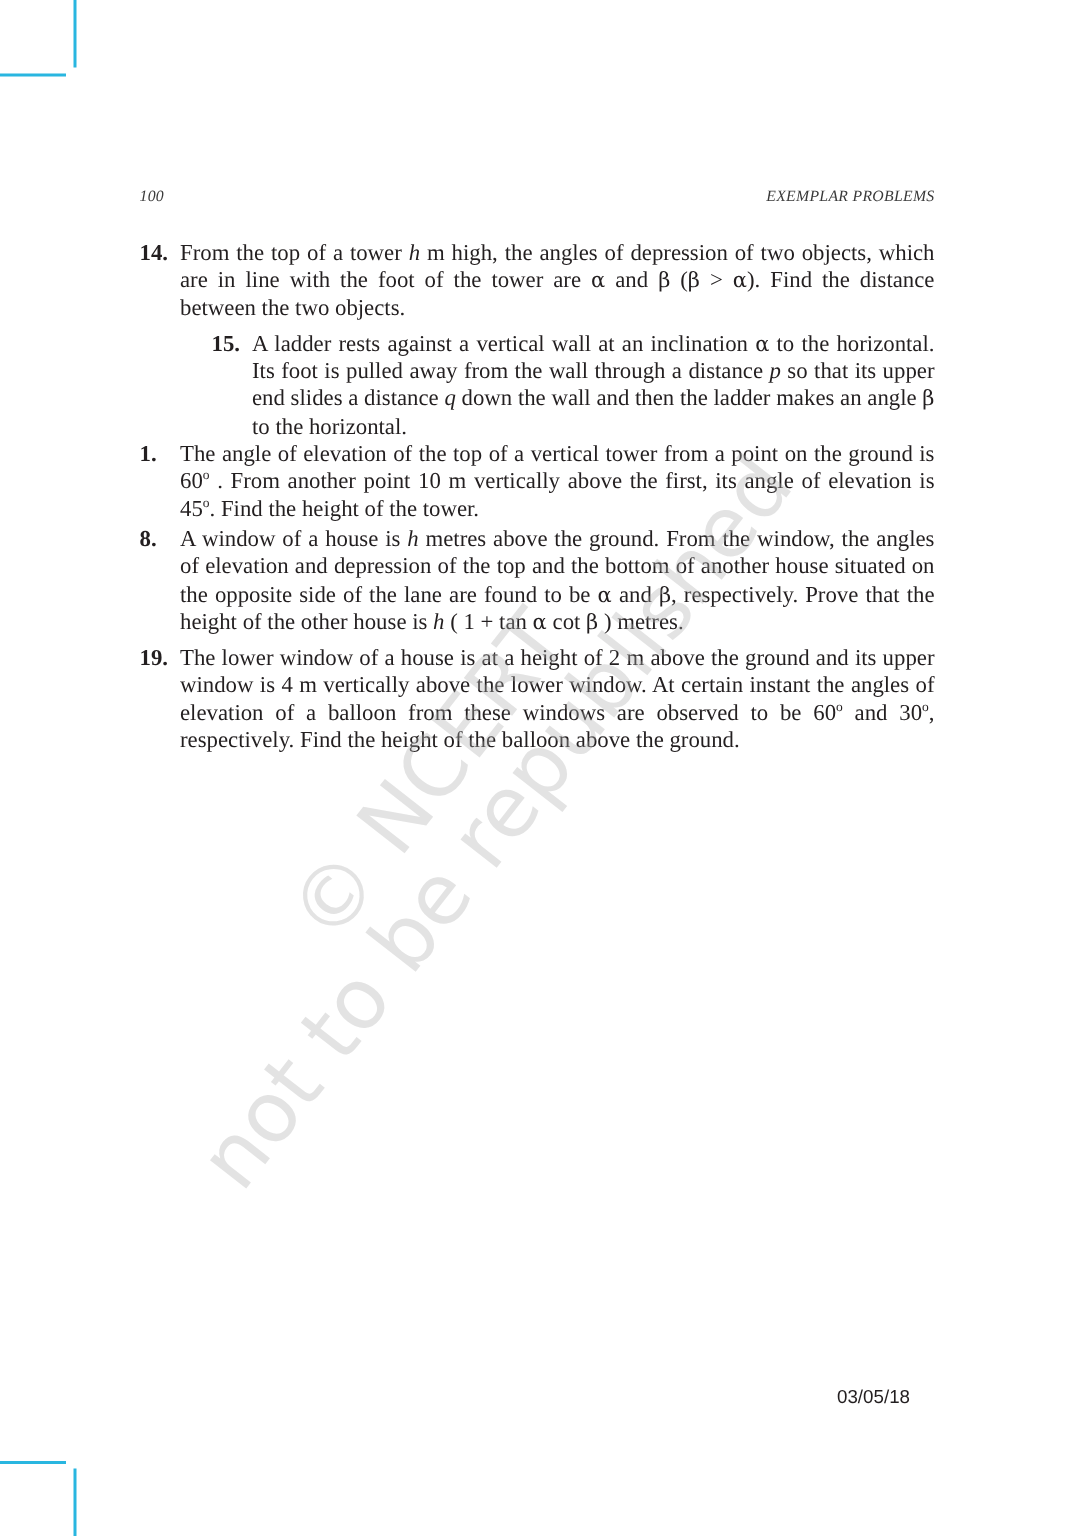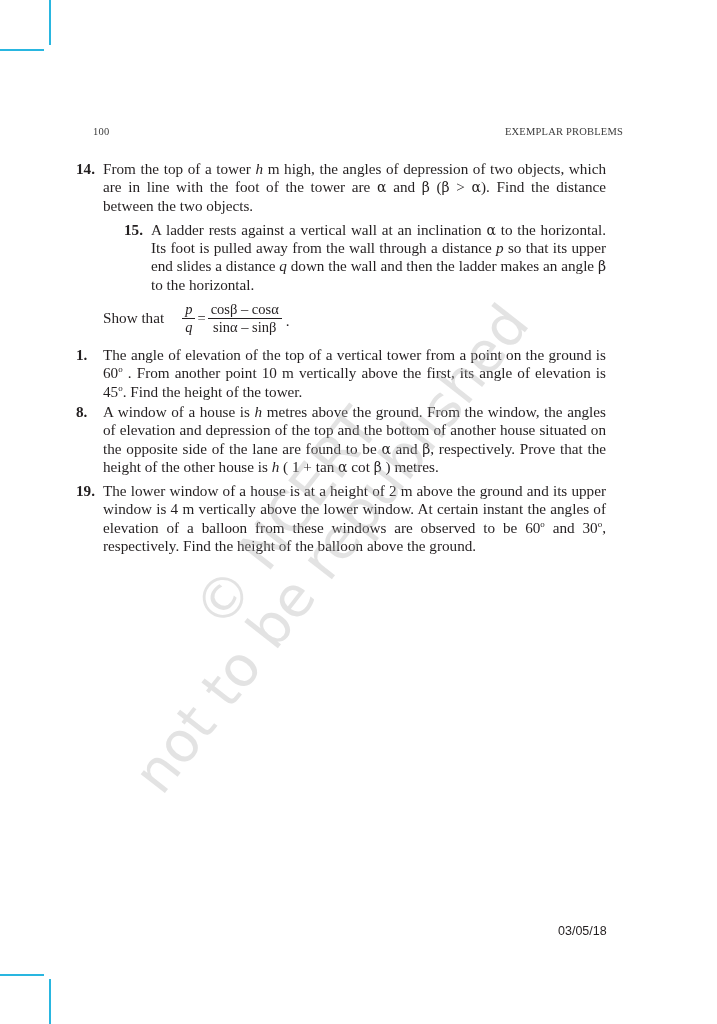--- a/index.html
+++ b/index.html
@@ -24,28 +24,29 @@
 
     .running-head {
       position: absolute;
       top: 126px;
       left: 93px;
       width: 530px;
       height: 16px;
       font-size: 10.5px;
       color: #3a3a3a;
       letter-spacing: 0.2px;
+      font-style: italic;
     }
     .running-head .page-no { position: absolute; left: 0; top: 0; }
     .running-head .section { position: absolute; right: 0; top: 0; margin-left: 11px; }
 
     .problems {
       position: absolute;
       top: 160px;
-      left: 76px;
+      left: 93px;
       width: 530px;
       font-size: 15.2px;
       line-height: 18.3px;
     }
     .problem {
       position: relative;
       padding-left: 27px;
       text-align: justify;
       margin-bottom: 6px;
     }
@@ -131,33 +132,20 @@
 
   <div class="problem">
     <span class="num">14.</span>
     <span class="body"><span>From the top of a tower </span><span class="var">h</span><span> m high, the angles of depression of two objects, which are in line with the foot of the tower are </span><span class="greek">α</span><span> and </span><span class="greek">β</span><span> (</span><span class="greek">β</span><span> &gt; </span><span class="greek">α</span><span>). Find the distance between the two objects.</span></span>
   </div>
 
   <div class="problem" style="margin-bottom:0;margin-left:48px;">
     <span class="num">15.</span>
     <span class="body"><span>A ladder rests against a vertical wall at an inclination </span><span class="greek">α</span><span> to the horizontal. Its foot is pulled away from the wall through a distance </span><span class="var">p</span><span> so that its upper end slides a distance </span><span class="var">q</span><span> down the wall and then the ladder makes an angle </span><span class="greek">β</span><span> to the horizontal.</span></span>
   </div>
-  <div class="show-that">
-    <span class="label">Show that</span>
-    <span class="frac">
-      <span class="num-part var">p</span>
-      <span class="den-part var">q</span>
-    </span>
-    <span class="eq">=</span>
-    <span class="frac">
-      <span class="num-part">cosβ – cosα</span>
-      <span class="den-part">sinα – sinβ</span>
-    </span>
-    <span class="period">.</span>
-  </div>
 
   <div class="problem" style="margin-bottom:2px;">
     <span class="num">1.</span>
     <span class="body"><span>The angle of elevation of the top of a vertical tower from a point on the ground is 60</span><sup class="deg">o</sup><span> . From another point 10 m vertically above the first, its angle of elevation is 45</span><sup class="deg">o</sup><span>. Find the height of the tower.</span></span>
   </div>
 
   <div class="problem">
     <span class="num">8.</span>
     <span class="body"><span>A window of a house is </span><span class="var">h</span><span> metres above the ground. From the window, the angles of elevation and depression of the top and the bottom of another house situated on the opposite side of the lane are found to be </span><span class="greek">α</span><span> and </span><span class="greek">β</span><span>,  respectively. Prove that the height of the other house is </span><span class="var">h</span><span> ( 1 + tan </span><span class="greek">α</span><span>  cot </span><span class="greek">β</span><span> ) metres.</span></span>
   </div>

